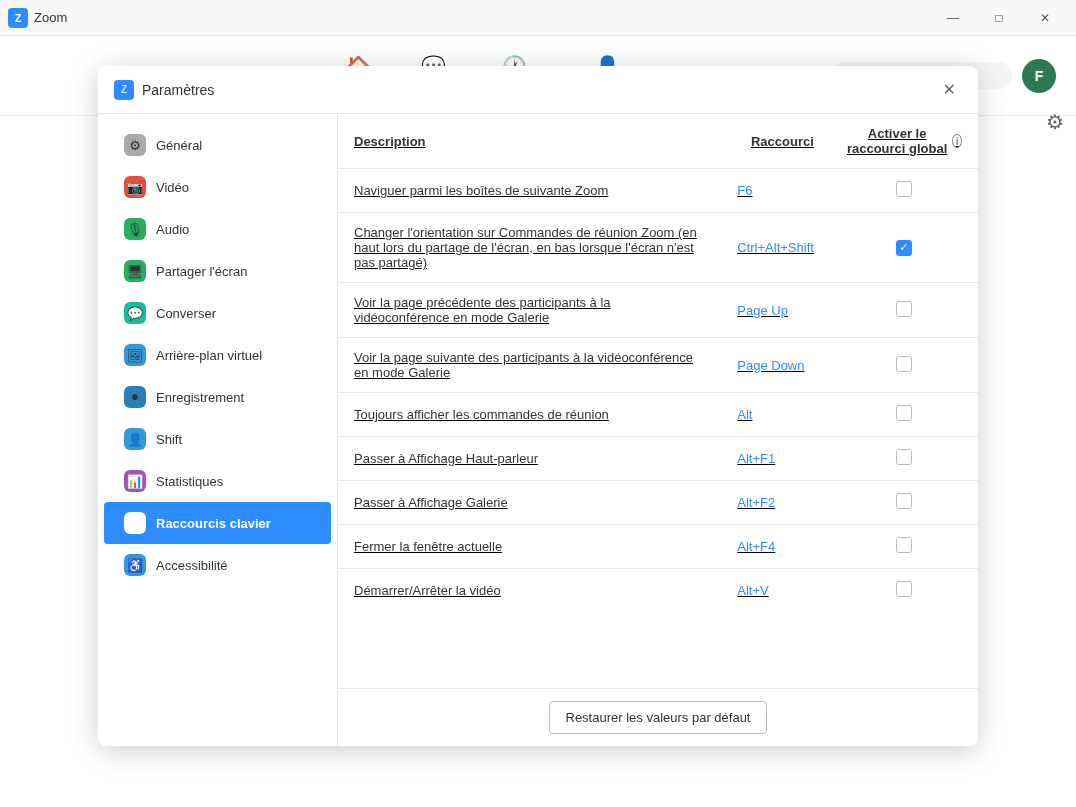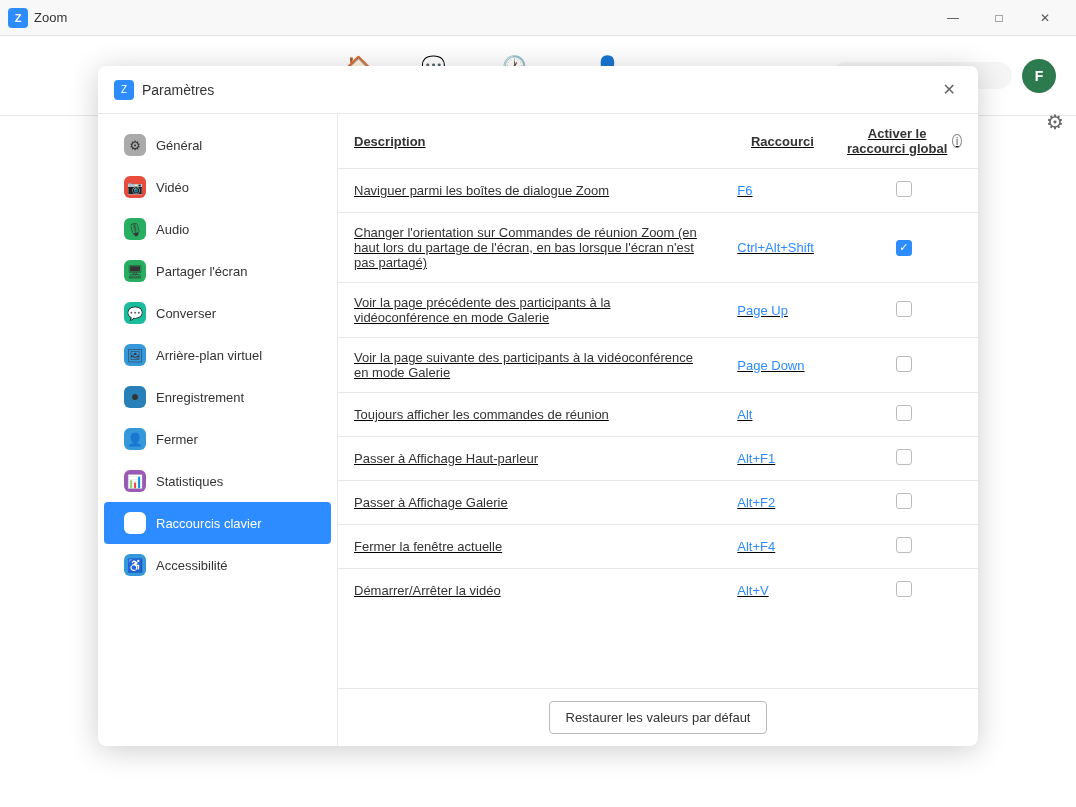--- a/index.html
+++ b/index.html
@@ -208,20 +208,21 @@
       padding: 10px 20px;
       cursor: pointer;
       font-size: 13px;
       color: #333;
       border-radius: 4px;
       margin: 0 6px;
     }
     .sidebar-item.active {
       background: #2d8cff;
       color: white;
+      font-weight: bold;
     }
     .sidebar-item.active .sidebar-icon { filter: brightness(10); }
     .sidebar-icon {
       width: 22px;
       height: 22px;
       border-radius: 6px;
       display: flex;
       align-items: center;
       justify-content: center;
       font-size: 13px;
@@ -450,21 +451,21 @@
           <div class="sidebar-item">
             <div class="sidebar-icon icon-background">🖼</div>
             <span>Arrière-plan virtuel</span>
           </div>
           <div class="sidebar-item">
             <div class="sidebar-icon icon-recording">⏺</div>
             <span>Enregistrement</span>
           </div>
           <div class="sidebar-item">
             <div class="sidebar-icon icon-profile">👤</div>
-            <span>Fermer</span>
+            <span>Shift</span>
           </div>
           <div class="sidebar-item">
             <div class="sidebar-icon icon-stats">📊</div>
             <span>Statistiques</span>
           </div>
           <div class="sidebar-item active">
             <div class="sidebar-icon icon-keyboard">⌨</div>
             <span>Raccourcis clavier</span>
           </div>
           <div class="sidebar-item">
@@ -483,21 +484,21 @@
                   <th class="col-activer">
                     <div class="th-activer-inner">
                       <span>Activer le raccourci global</span>
                       <span class="info-circle">i</span>
                     </div>
                   </th>
                 </tr>
               </thead>
               <tbody id="shortcuts-tbody">
               <tr>
-                    <td>Naviguer parmi les boîtes de dialogue Zoom</td>
+                    <td>Naviguer parmi les boîtes de suivante Zoom</td>
                     <td class="col-raccourci">F6</td>
                     <td class="col-activer"><div class="checkbox-custom"></div></td>
                   </tr>
                   <tr>
                     <td>Changer l'orientation sur Commandes de réunion Zoom (en haut lors du partage de l'écran, en bas lorsque l'écran n'est pas partagé)</td>
                     <td class="col-raccourci">Ctrl+Alt+Shift</td>
                     <td class="col-activer"><div class="checkbox-custom checked">✓</div></td>
                   </tr>
                   <tr>
                     <td>Voir la page précédente des participants à la vidéoconférence en mode Galerie</td>

